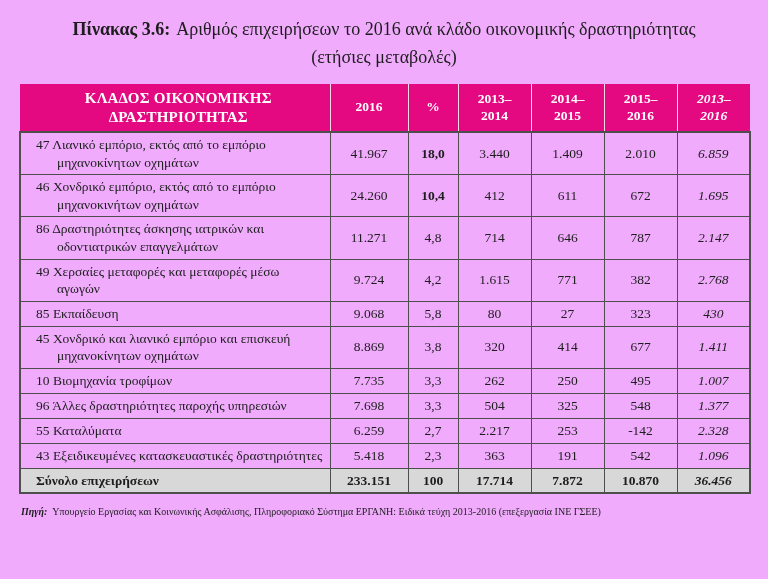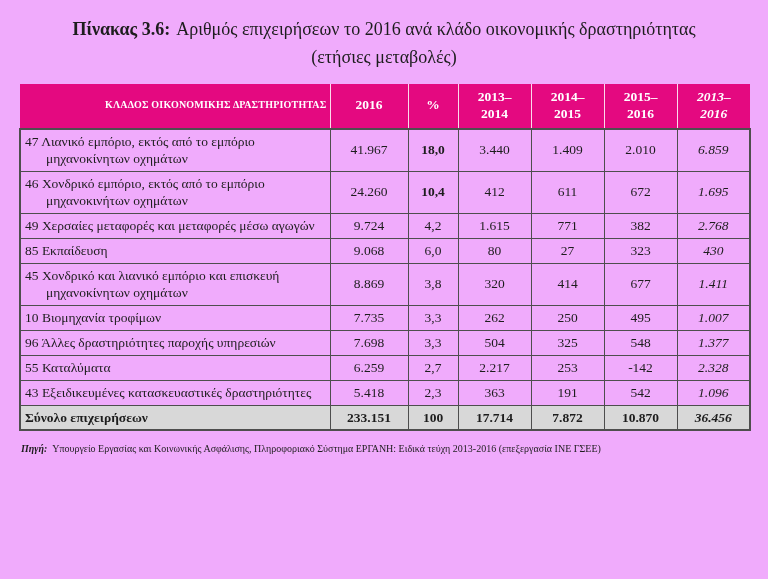--- a/index.html
+++ b/index.html
@@ -24,29 +24,29 @@
     width:730px;border-collapse:collapse;table-layout:fixed;
   }
   thead th{
     background:var(--accent);color:#ffffff;font-weight:bold;
     font-size:13.5px;line-height:1.25;padding:5px 3px;
     vertical-align:middle;text-align:center;white-space:pre-line;
     border-right:1px solid rgba(255,255,255,0.85);
     height:42px;
   }
   thead th:last-child{border-right:none;}
-  thead th.c-sector{text-align:right;padding-left:10px;letter-spacing:0.2px;font-size:10px;}
+  thead th.c-sector{text-align:center;padding-left:10px;letter-spacing:0.2px;font-size:15px;}
   thead th.italic{font-style:italic;}
   tbody td{
     border:1px solid var(--border);
     font-size:13.5px;line-height:1.3;padding:2px 5px;
     vertical-align:middle;
   }
   tbody td.c-num{text-align:center;height:25px;}
-  tbody td.c-sector{text-align:left;padding:3px 6px 3px 25px;text-indent:-21px;}
+  tbody td.c-sector{text-align:left;padding:3px 6px 3px 36px;text-indent:-21px;}
   tbody td.bold{font-weight:bold;}
   tbody td.italic{font-style:italic;}
   tbody td:first-child{border-left-width:2px;}
   tbody td:last-child{border-right-width:2px;}
   tbody tr:first-child td{border-top-width:2px;}
   tbody tr.total td{
     background:var(--totalbg);font-weight:bold;border-bottom-width:2px;
   }
   .source{
     font-size:10px;line-height:1.5;margin:10px 2px 0 2px;
@@ -100,32 +100,41 @@
         <tr>
           <td class="c-sector">46 Χονδρικό εμπόριο, εκτός από το εμπόριο μηχανοκινήτων οχημάτων</td>
           <td class="c-num">24.260</td>
           <td class="c-num bold">10,4</td>
           <td class="c-num">412</td>
           <td class="c-num">611</td>
           <td class="c-num">672</td>
           <td class="c-num italic">1.695</td>
         </tr>
         <tr>
+          <td class="c-sector">86 Δραστηριότητες άσκησης ιατρικών και οδοντιατρικών επαγγελμάτων</td>
+          <td class="c-num">11.271</td>
+          <td class="c-num">4,8</td>
+          <td class="c-num">714</td>
+          <td class="c-num">646</td>
+          <td class="c-num">787</td>
+          <td class="c-num italic">2.147</td>
+        </tr>
+        <tr>
           <td class="c-sector">49 Χερσαίες μεταφορές και μεταφορές μέσω αγωγών</td>
           <td class="c-num">9.724</td>
           <td class="c-num">4,2</td>
           <td class="c-num">1.615</td>
           <td class="c-num">771</td>
           <td class="c-num">382</td>
           <td class="c-num italic">2.768</td>
         </tr>
         <tr>
           <td class="c-sector">85 Εκπαίδευση</td>
           <td class="c-num">9.068</td>
-          <td class="c-num">6,0</td>
+          <td class="c-num">5,8</td>
           <td class="c-num">80</td>
           <td class="c-num">27</td>
           <td class="c-num">323</td>
           <td class="c-num italic">430</td>
         </tr>
         <tr>
           <td class="c-sector">45 Χονδρικό και λιανικό εμπόριο και επισκευή μηχανοκίνητων οχημάτων</td>
           <td class="c-num">8.869</td>
           <td class="c-num">3,8</td>
           <td class="c-num">320</td>

